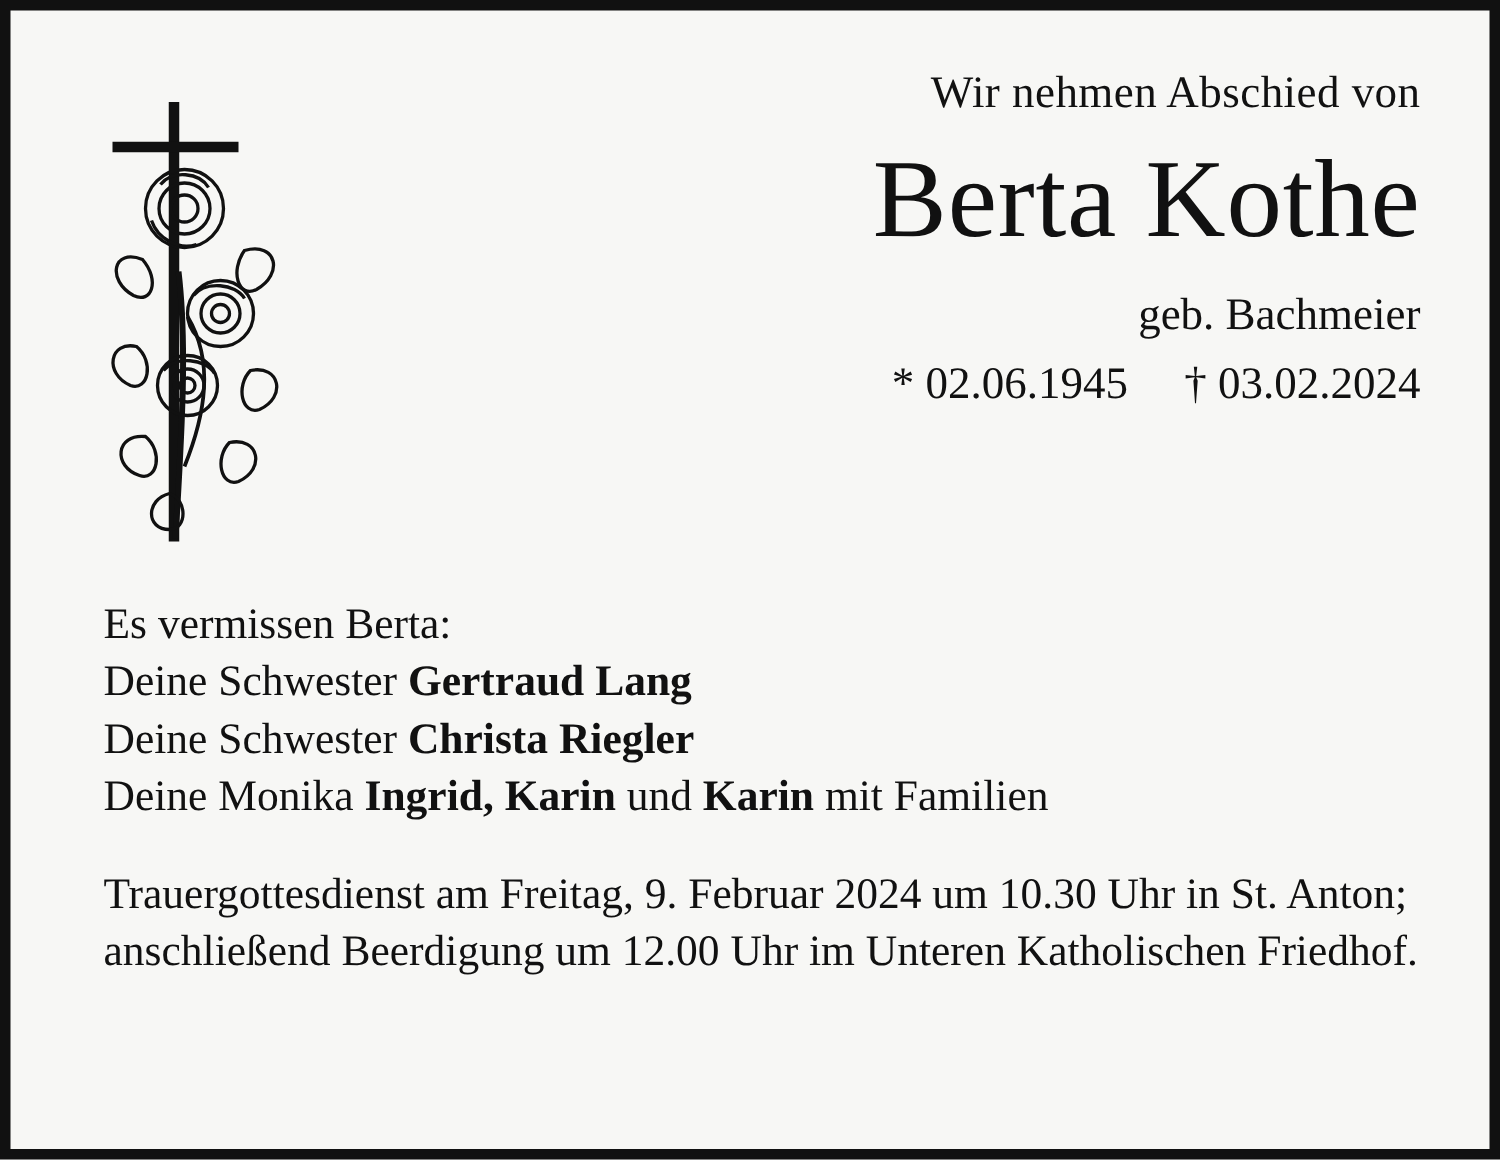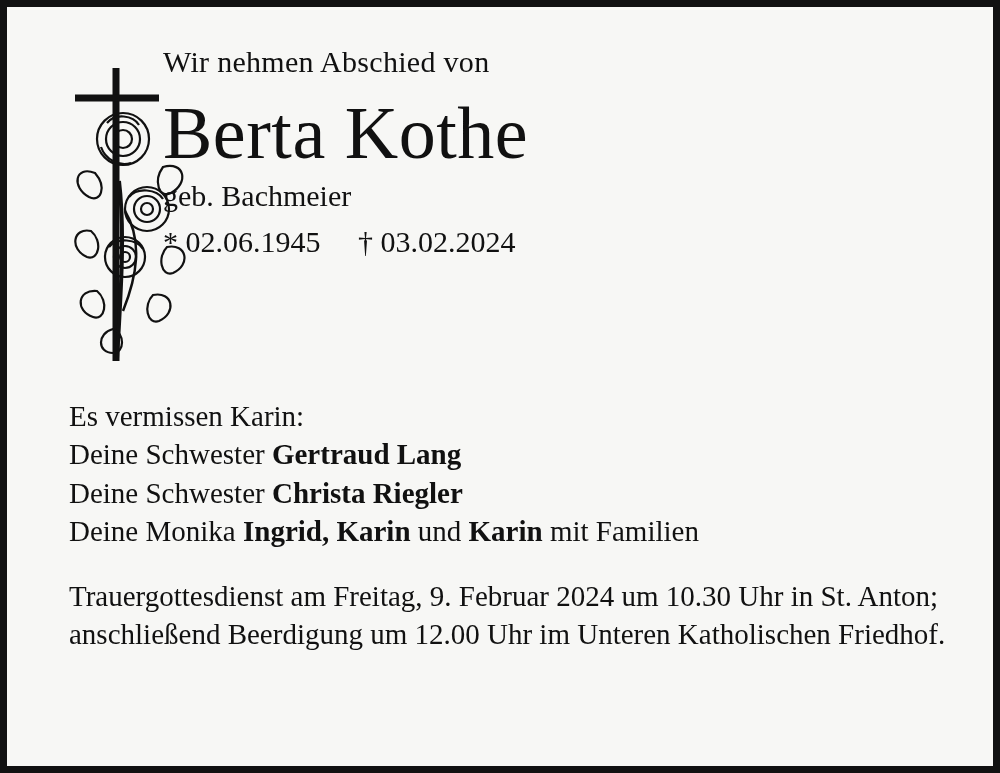--- a/index.html
+++ b/index.html
@@ -39,37 +39,37 @@
   .emblem {
     position: absolute;
     left: 14px;
     top: 16px;
     width: 140px;
     height: 345px;
   }
   .emblem svg { display: block; }
 
   .head-block {
-    text-align: left;
+    text-align: right;
     padding-left: 110px;
   }
   .line-abschied {
     font-size: 30px;
     letter-spacing: 0.3px;
     margin-top: 4px;
   }
   .name {
     font-size: 74px;
     line-height: 1.05;
     margin-top: 16px;
     letter-spacing: 0.5px;
   }
   .geb {
     font-size: 30px;
-    margin-top: 6px;
+    margin-top: 20px;
   }
   .dates {
     font-size: 30px;
     margin-top: 12px;
     white-space: pre;
   }
   .city {
     font-size: 29px;
     font-weight: bold;
     margin-top: 34px;
@@ -147,21 +147,21 @@
       <div class="head-block">
         <div class="line-abschied">Wir nehmen Abschied von</div>
         <div class="name">Berta Kothe</div>
         <div class="geb">geb. Bachmeier</div>
         <div class="dates">* 02.06.1945     † 03.02.2024</div>
       </div>
 
     </div>
 
     <div class="body-text">
-      <div class="para">Es vermissen Karin:</div>
+      <div class="para">Es vermissen Berta:</div>
 
       <div class="mourn-list">
         <div class="para">
           <span>Deine Schwester </span><b>Gertraud Lang</b>
         </div>
         <div class="para">
           <span>Deine Schwester </span><b>Christa Riegler</b>
         </div>
         <div class="para">
           <span>Deine Monika </span><b>Ingrid, Karin</b><span> und </span><b>Karin</b><span> mit Familien</span>

